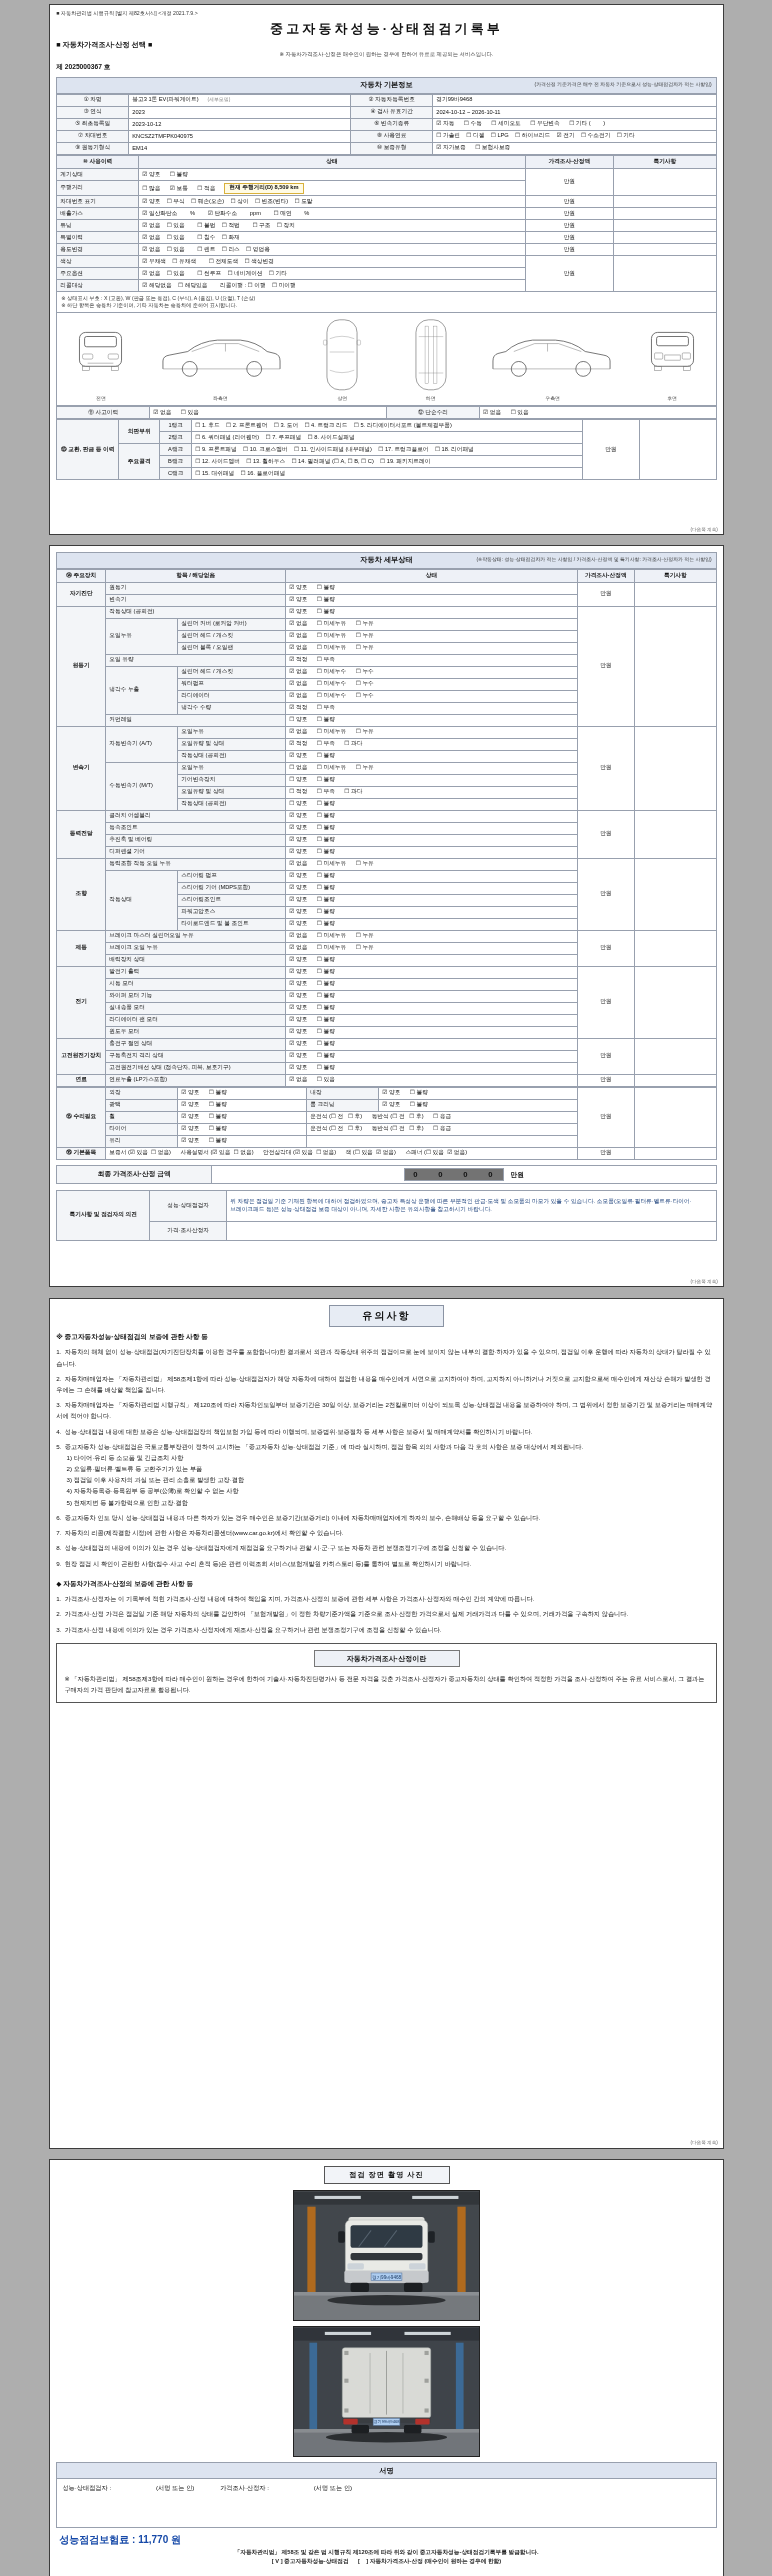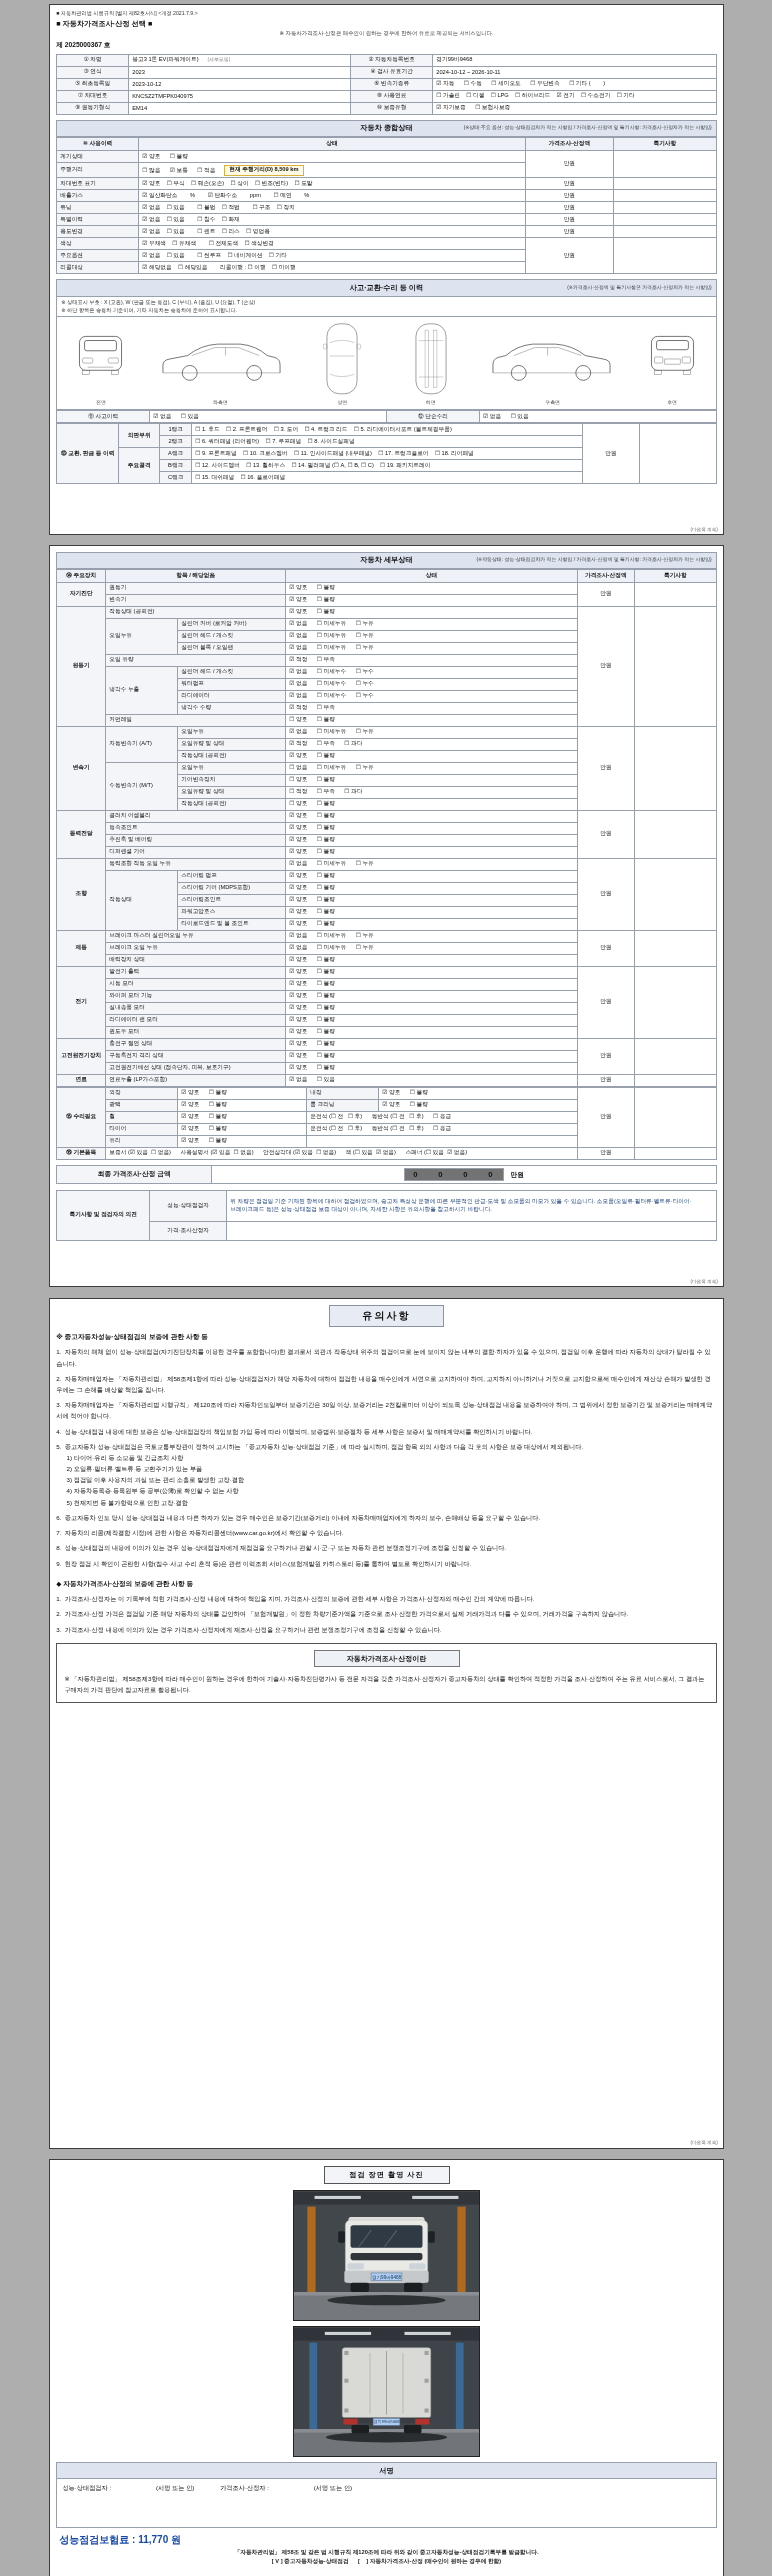--- a/index.html
+++ b/index.html
@@ -83,24 +83,29 @@
 </style>
 </head>
 <body>
 
 <div class="sheet">
 
   <div class="block b1">
     <div class="topstrip">
       <span>■ 자동차관리법 시행규칙 [별지 제82호서식] &lt;개정 2021.7.9.&gt;</span>
     </div>
+    <div class="doc-title">중고자동차성능·상태점검기록부</div>
     <div class="doc-subtitle">■ 자동차가격조사·산정 선택 ■</div>
     <div class="doc-selnote">※ 자동차가격조사·산정은 매수인이 원하는 경우에 한하여 유료로 제공되는 서비스입니다.</div>
     <div class="doc-no">제 2025000367 호</div>
 
+    <div class="secbar">
+      <span>자동차 기본정보</span>
+      <span class="note">(가격산정 기준가격은 매수 전 자동차 기준으로서 성능·상태점검자가 적는 사항임)</span>
+    </div>
     <table>
       <colgroup>
           <col style="width:72px">
           <col style="width:222px">
           <col style="width:82px">
           <col>
         </colgroup>
       <tbody>
           <tr>
         <td class="lab ctr">① 차명</td>
@@ -131,24 +136,20 @@
       </tr>
       <tr>
         <td class="lab ctr">⑨ 원동기형식</td>
         <td>EM14</td>
         <td class="lab ctr">⑩ 보증유형</td>
         <td class="pre">☑ 자가보증      ☐ 보험사보증</td>
       </tr>
     </tbody>
       </table>
 
-    <div class="secbar">
-      <span>자동차 종합상태</span>
-      <span class="note">(※상태·주요 옵션: 성능·상태점검자가 적는 사항임 / 가격조사·산정액 및 특기사항: 가격조사·산정자가 적는 사항임)</span>
-    </div>
     <table>
       <colgroup>
           <col style="width:82px">
           <col>
           <col style="width:88px">
           <col style="width:103px">
         </colgroup>
       <tbody>
           <tr>
         <th>⑩ 사용이력</th>
@@ -209,24 +210,20 @@
         <td class="lab">주요옵션</td>
         <td class="pre">☑ 없음    ☐ 있음        ☐ 썬루프    ☐ 네비게이션    ☐ 기타</td>
       </tr>
       <tr>
         <td class="lab">리콜대상</td>
         <td class="pre">☑ 해당없음    ☐ 해당있음        리콜이행 : ☐ 이행    ☐ 미이행</td>
       </tr>
     </tbody>
       </table>
 
-    <div class="secbar">
-      <span>사고·교환·수리 등 이력</span>
-      <span class="note">(※가격조사·산정액 및 특기사항은 가격조사·산정자가 적는 사항임)</span>
-    </div>
     <div class="legendbox">
       <div>※ 상태표시 부호 : X (교환), W (판금 또는 용접), C (부식), A (흠집), U (요철), T (손상)</div>
       <div>※ 하단 항목은 승용차 기준이며, 기타 자동차는 승용차에 준하여 표시합니다.</div>
     </div>
     <div class="diagrams">
       <div class="dia">
         <svg width="57" height="77" viewBox="0 0 110 150">
           <rect class="ln" x="14" y="30" width="82" height="66" rx="12"></rect>
           <rect class="ln" x="24" y="38" width="62" height="20" rx="4"></rect>
           <rect class="thin" x="20" y="72" width="20" height="10" rx="3"></rect>

